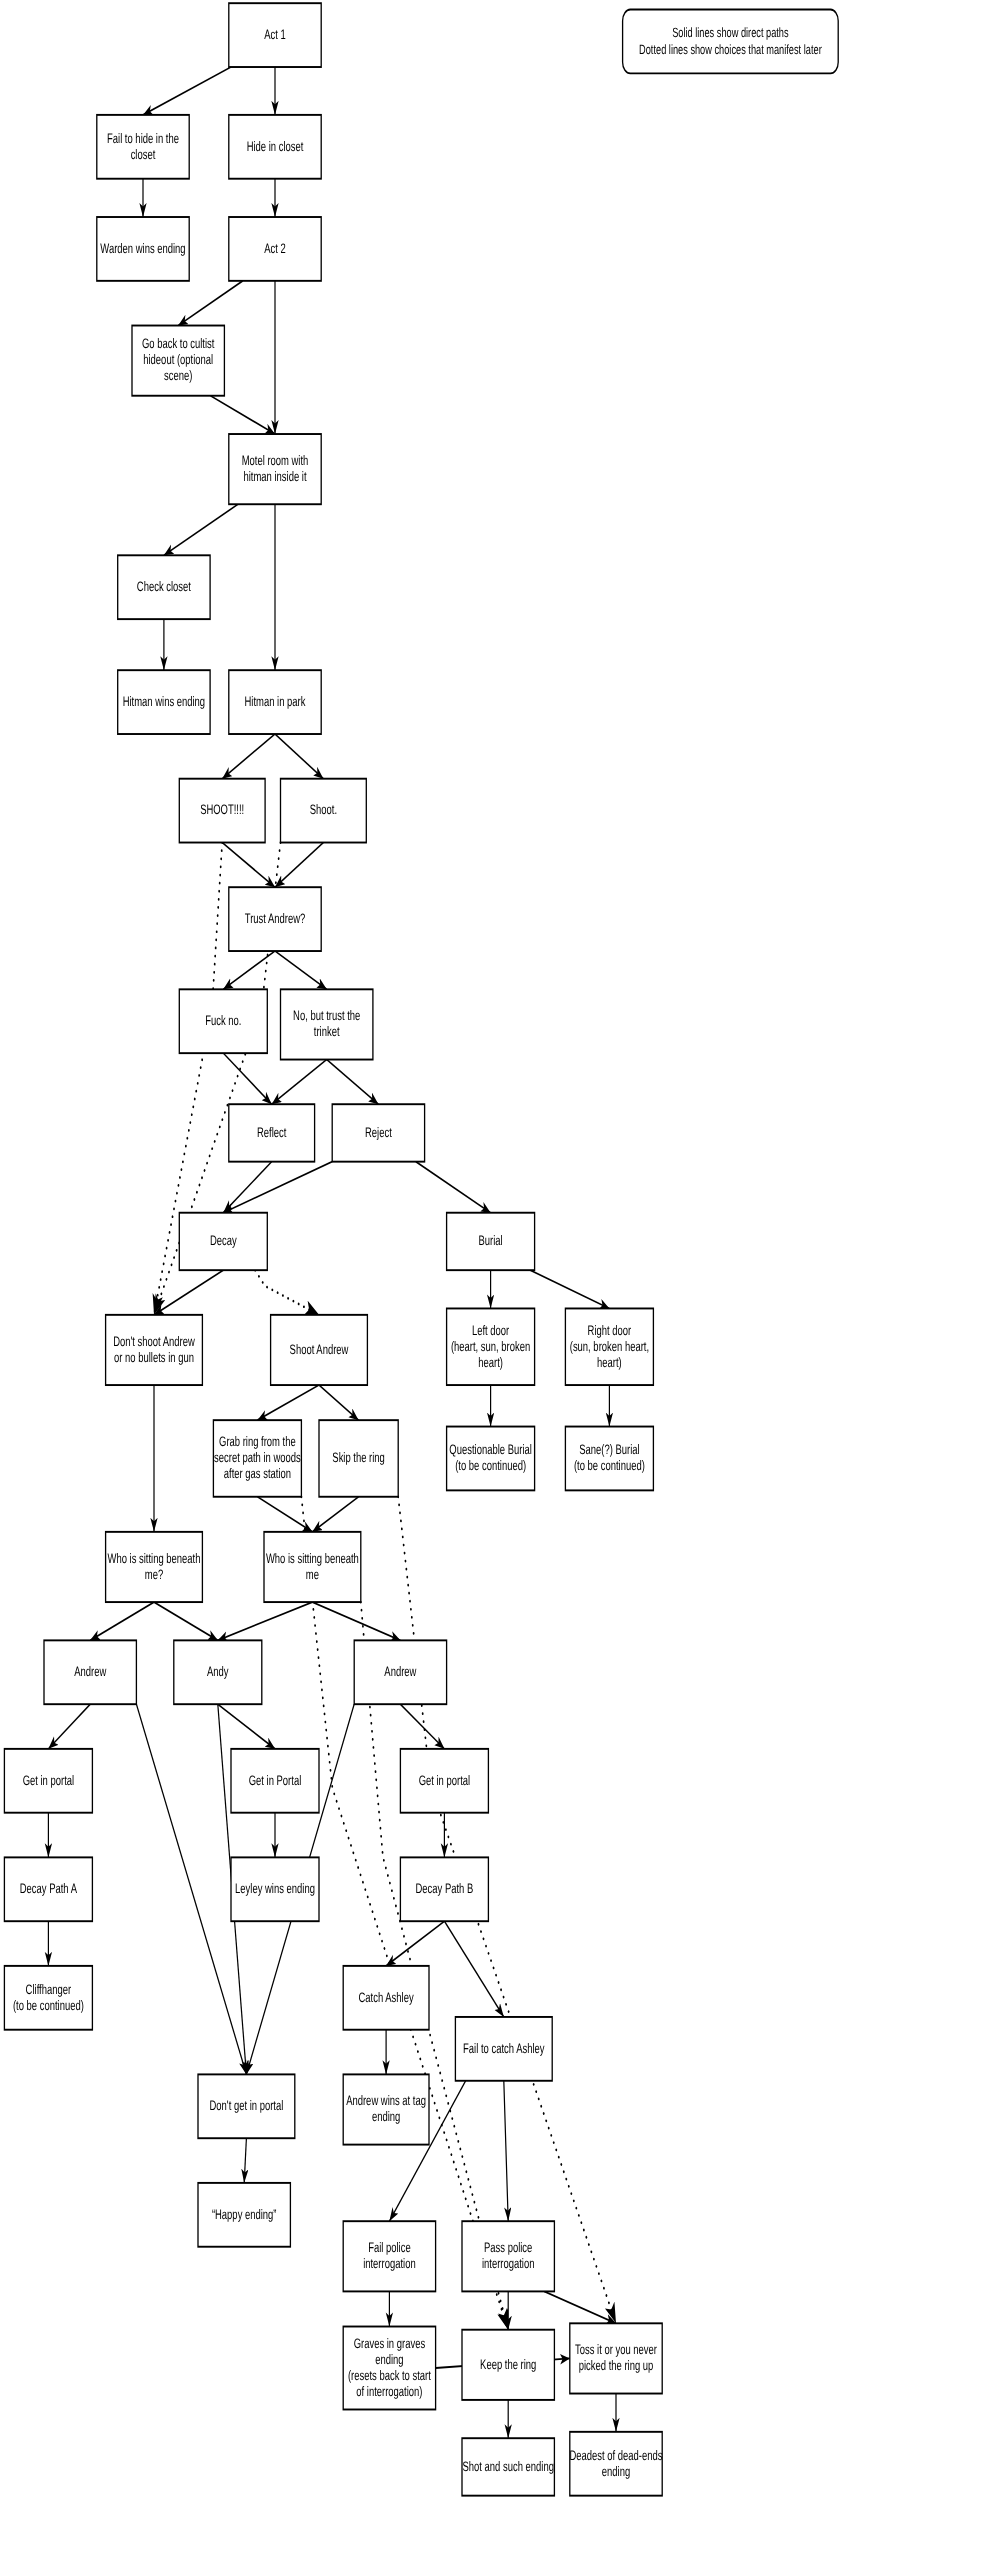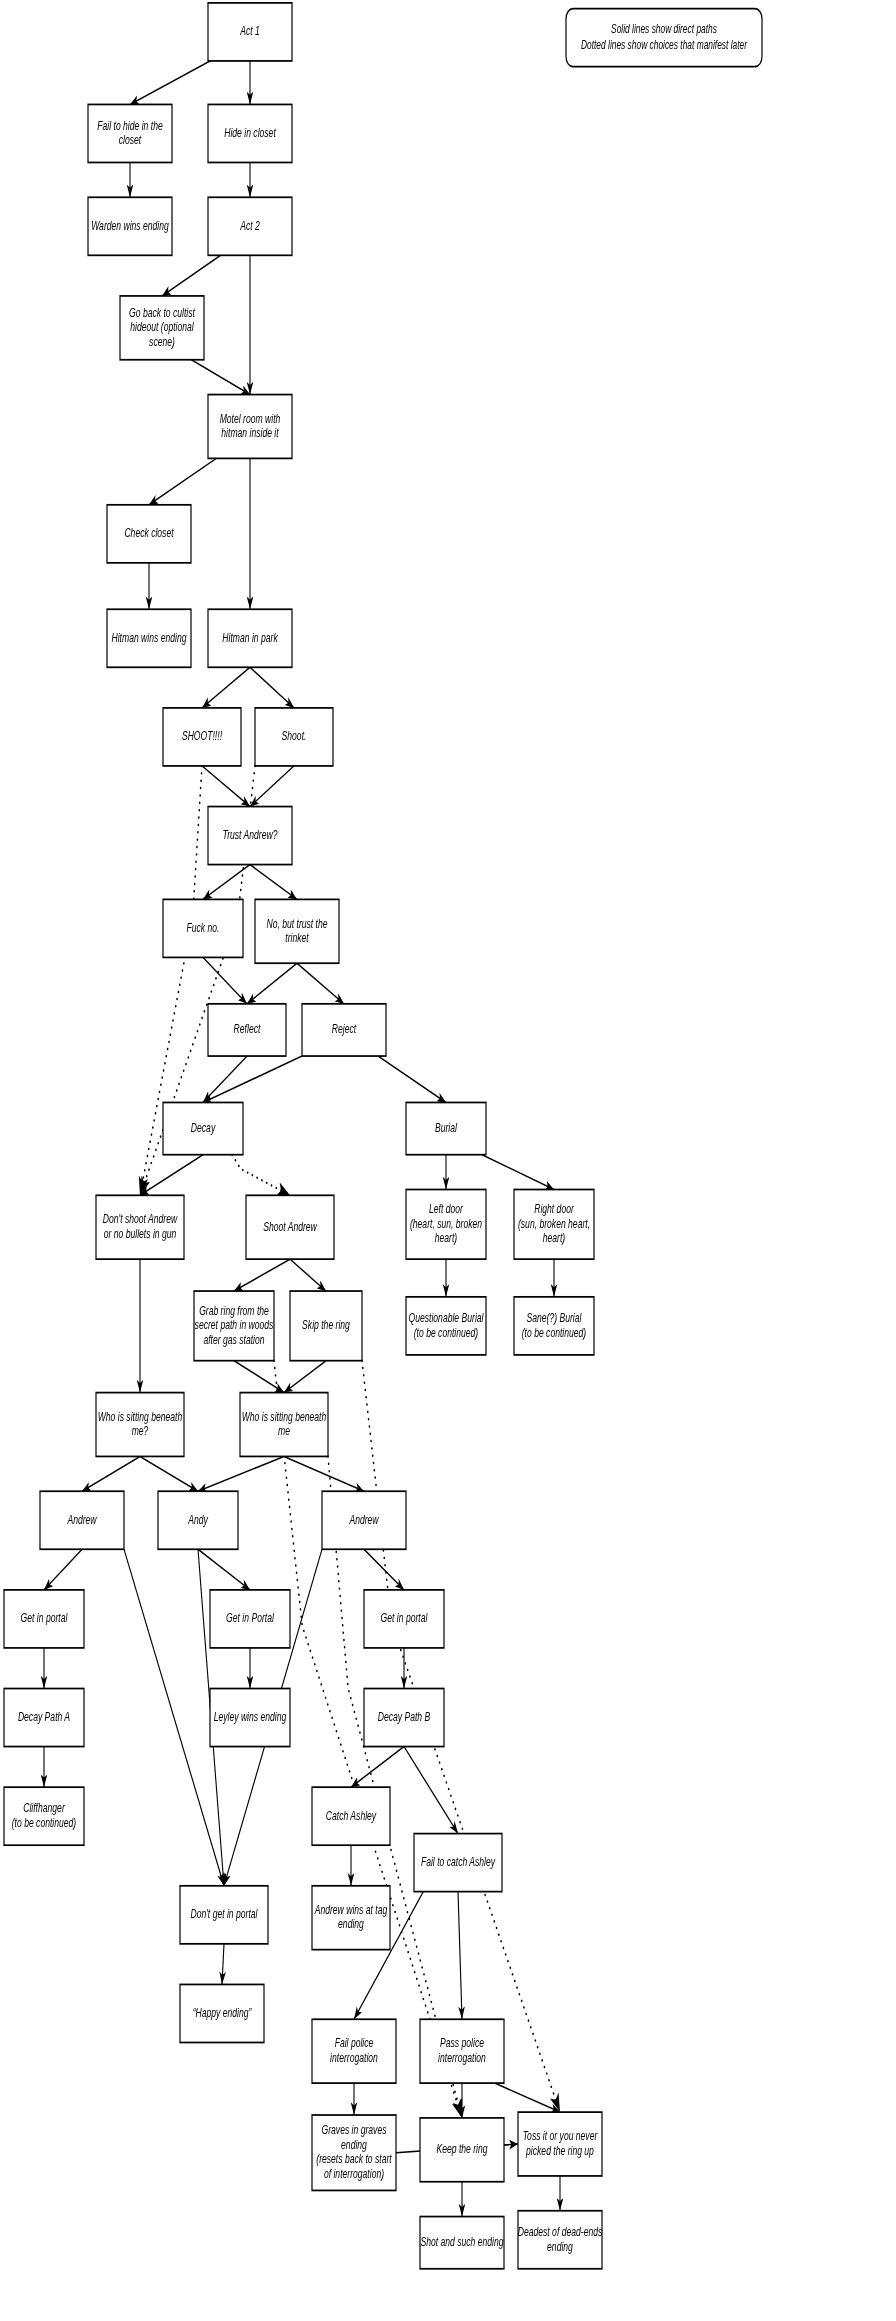--- a/index.html
+++ b/index.html
@@ -10,21 +10,20 @@
   body {
     width: 896px;
     height: 2321px;
     font-family: "Liberation Sans", sans-serif;
     overflow: hidden;
   }
   #chart-root {
     position: relative;
     width: 896px;
     height: 2321px;
-    font-style: italic;
   }
   svg#flow-svg {
     position: absolute;
     left: 0;
     top: 0;
     width: 896px;
     height: 2321px;
     display: block;
   }
   .node-rect {

